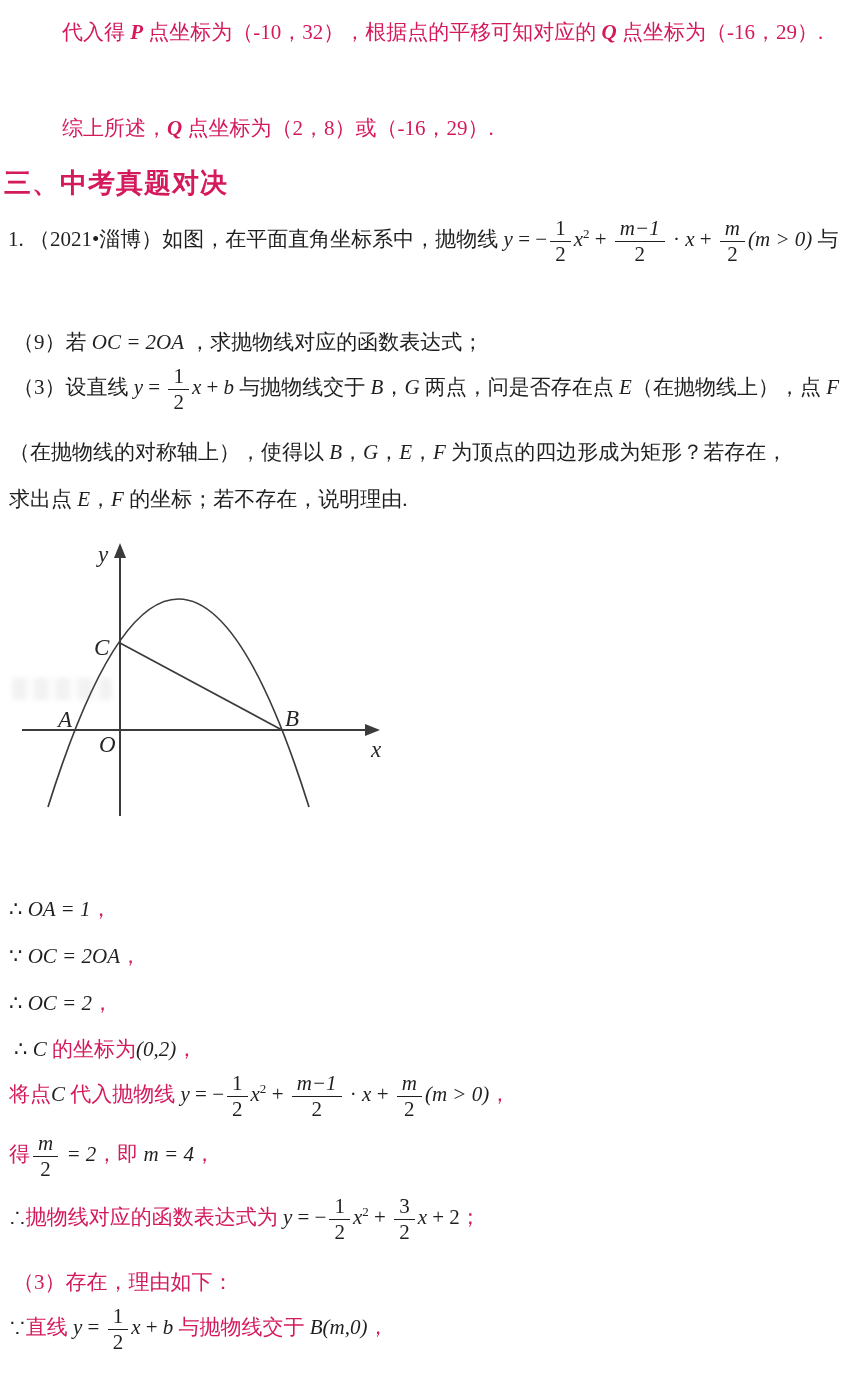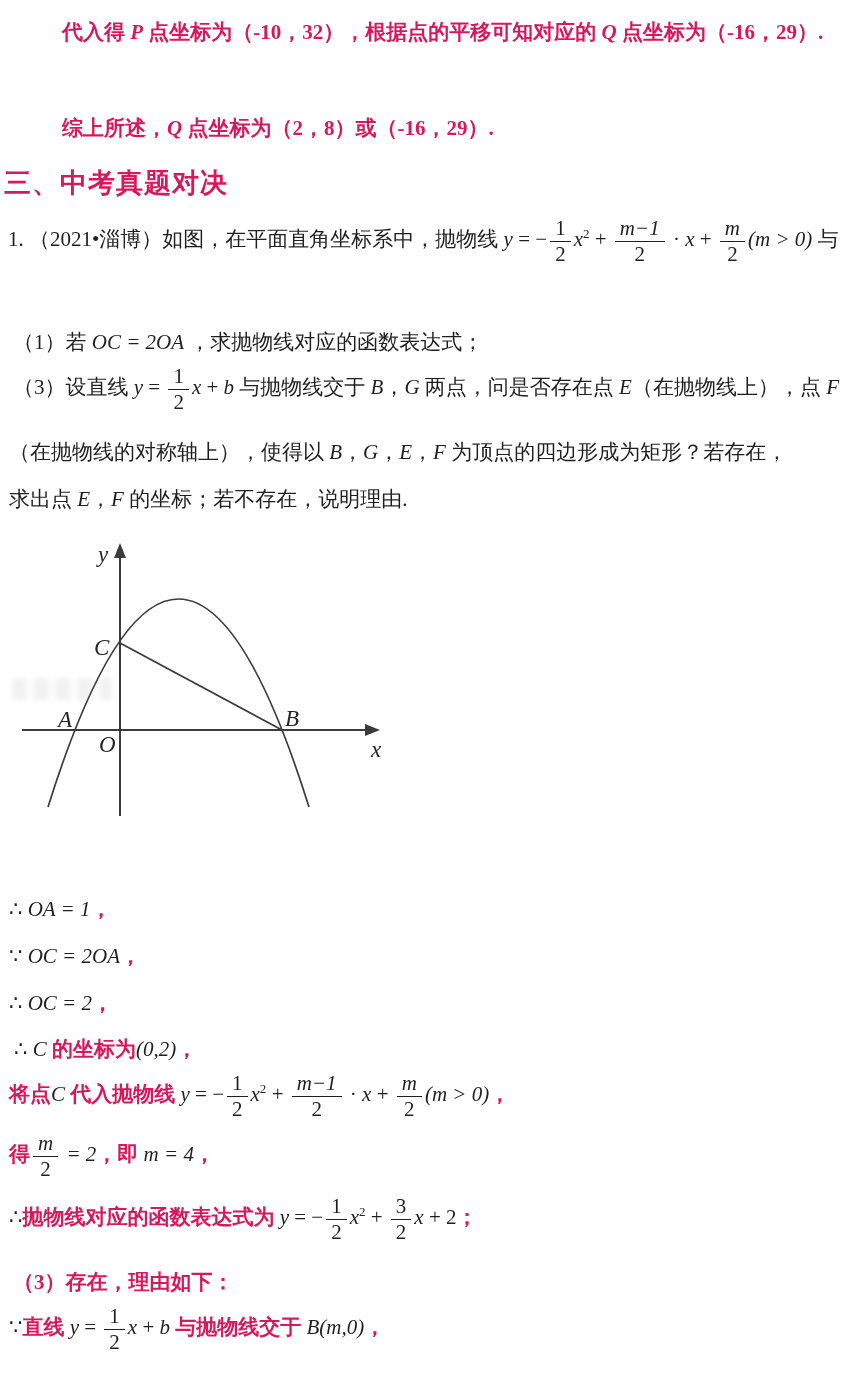--- a/index.html
+++ b/index.html
@@ -6,21 +6,21 @@
     --acc:#d4195c;
     --ink:#1f1f1f;
     --stroke:#3b3b3b;
   }
   html,body{margin:0;padding:0;background:#fff;}
   .page{
     position:relative;width:841px;height:1383px;background:#fff;overflow:hidden;
     font-family:"Liberation Serif","DejaVu Serif",serif;color:var(--ink);
   }
   .line{position:absolute;white-space:nowrap;font-size:21px;line-height:1.35;}
-  .r{color:var(--acc);font-weight:700;}
+  .r{color:var(--acc);font-weight:400;}
   .rm{color:var(--acc);font-weight:700;font-style:italic;}
   .k{color:var(--ink);}
   .mi{font-style:italic;}
   .mn{font-style:normal;}
   .heading{font-size:27px;font-weight:700;color:var(--acc);letter-spacing:1px;}
   .frac{display:inline-block;vertical-align:middle;text-align:center;line-height:1.05;margin:0 3px;}
   .frac .num{display:block;padding:0 5px 2px;border-bottom:1.5px solid currentColor;}
   .frac .den{display:block;padding:1px 5px 0;}
   sup.sq{font-size:0.62em;vertical-align:super;line-height:0;}
   .graph{position:absolute;left:18px;top:533px;width:372px;height:290px;}
@@ -39,21 +39,21 @@
   <div class="line" style="left:62px;top:18px"><span class="r">代入得 </span><span class="rm">P</span><span class="r"> 点坐标为（-10，32），根据点的平移可知对应的 </span><span class="rm">Q</span><span class="r"> 点坐标为（-16，29）.</span></div>
 
 
   <div class="line" style="left:62px;top:114px"><span class="r">综上所述，</span><span class="rm">Q</span><span class="r"> 点坐标为（2，8）或（-16，29）.</span></div>
 
   <div class="line heading" style="left:4px;top:165px">三、中考真题对决</div>
 
   <div class="line" style="left:8px;top:217px"><span class="k">1. （2021•淄博）如图，在平面直角坐标系中，抛物线 </span><span class="mi">y</span><span class="mn"> = −</span><span class="frac"><span class="num mn">1</span><span class="den mn">2</span></span><span class="mi">x</span><sup class="sq">2</sup><span class="mn"> + </span><span class="frac"><span class="num mi">m−1</span><span class="den mn">2</span></span><span class="mn"> · </span><span class="mi">x</span><span class="mn"> + </span><span class="frac"><span class="num mi">m</span><span class="den mn">2</span></span><span class="mi">(m &gt; 0)</span><span class="k"> 与 </span></div>
 
 
-  <div class="line" style="left:13px;top:328px"><span class="k">（1）若 </span><span class="mi">OC = 2OA</span><span class="k"> ，求抛物线对应的函数表达式；</span></div>
+  <div class="line" style="left:13px;top:328px"><span class="k">（9）若 </span><span class="mi">OC = 2OA</span><span class="k"> ，求抛物线对应的函数表达式；</span></div>
 
   <div class="line" style="left:13px;top:365px"><span class="k">（3）设直线 </span><span class="mi">y</span><span class="mn"> = </span><span class="frac"><span class="num mn">1</span><span class="den mn">2</span></span><span class="mi">x</span><span class="mn"> + </span><span class="mi">b</span><span class="k"> 与抛物线交于 </span><span class="mi">B</span><span class="k">，</span><span class="mi">G</span><span class="k"> 两点，问是否存在点 </span><span class="mi">E</span><span class="k">（在抛物线上），点 </span><span class="mi">F</span></div>
 
   <div class="line" style="left:9px;top:485px"><span class="k">求出点 </span><span class="mi">E</span><span class="k">，</span><span class="mi">F</span><span class="k"> 的坐标；若不存在，说明理由.</span></div>
 
   <div class="line" style="left:9px;top:438px"><span class="k">（在抛物线的对称轴上），使得以 </span><span class="mi">B</span><span class="k">，</span><span class="mi">G</span><span class="k">，</span><span class="mi">E</span><span class="k">，</span><span class="mi">F</span><span class="k"> 为顶点的四边形成为矩形？若存在，</span></div>
 
   <svg class="graph" viewBox="18 533 372 290">
 
     <line x1="22" y1="730" x2="368" y2="730" stroke="var(--stroke)" stroke-width="2"></line>

